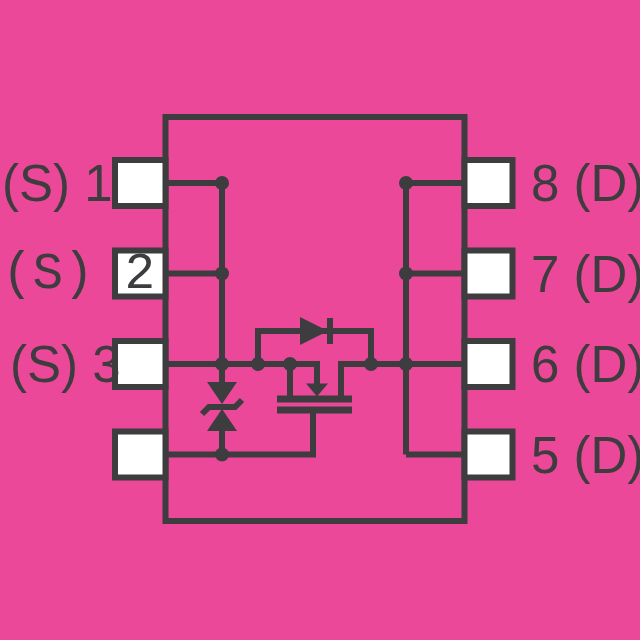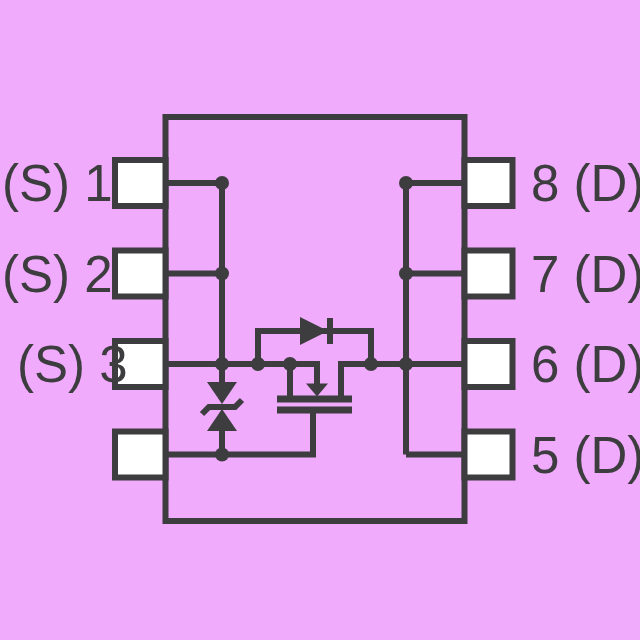--- a/index.html
+++ b/index.html
@@ -1,19 +1,19 @@
 <!DOCTYPE html>
 <html><head>
 <meta charset="utf-8">
 <style>
   html,body{margin:0;padding:0;background:#ffffff;}
   .canvas{
     position:relative;
     width:640px;height:640px;
-    background:#f0abfc;
+    background:#ec4899;
     overflow:hidden;
     font-family:"Liberation Sans", sans-serif;
   }
   .schem{position:absolute;left:0;top:0;}
   .pin-label{
     position:absolute;
     transform:translateY(-50%);
     font-size:51px;
     line-height:1;
     color:#3d3d3f;
@@ -82,21 +82,21 @@
       <circle cx="258" cy="364" r="7"></circle>
       <circle cx="290" cy="364" r="7"></circle>
       <circle cx="371" cy="364" r="7"></circle>
       <circle cx="406" cy="183" r="7"></circle>
       <circle cx="406" cy="273.5" r="7"></circle>
       <circle cx="406" cy="364" r="7"></circle>
     </g>
   </svg>
 
   <div class="pin-label" style="left:2px;  top:183px;">(S) 1</div>
-  <div class="pin-label" style="left:2px;  top:273.5px;">(S) 2</div>
-  <div class="pin-label" style="left:17px;  top:364px;">(S) 3</div>
+  <div class="pin-label" style="left:2px;  top:273.5px;font-family:Liberation Mono, monospace;">(S) 2</div>
+  <div class="pin-label" style="left:10px;  top:364px;">(S) 3</div>
 
   <div class="pin-label" style="left:531px; top:183px;">8 (D)</div>
   <div class="pin-label" style="left:531px; top:273.5px;">7 (D)</div>
   <div class="pin-label" style="left:531px; top:364px;">6 (D)</div>
   <div class="pin-label" style="left:531px; top:454.5px;">5 (D)</div>
 
 </div>
 
 </body></html>

